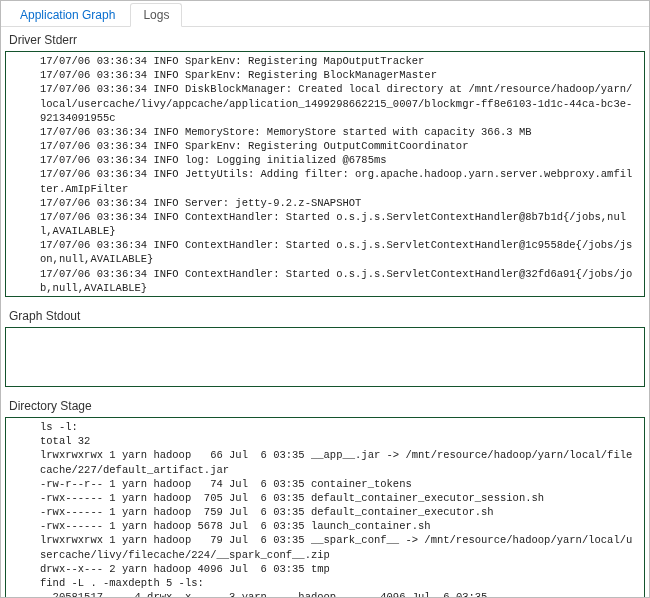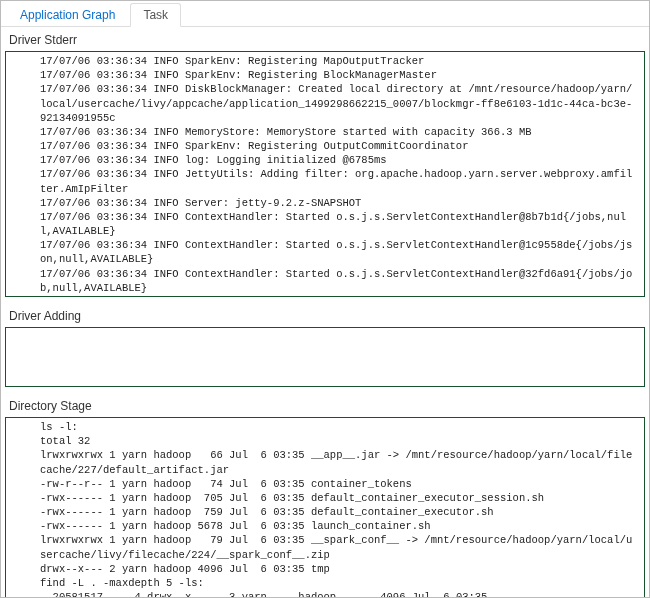--- a/index.html
+++ b/index.html
@@ -72,21 +72,21 @@
     padding: 2px 6px;
     color: #222;
   }
 </style>
 </head>
 <body>
 <div class="page">
 
   <div class="tabs">
     <div class="tab">Application Graph</div>
-    <div class="tab active">Task</div>
+    <div class="tab active">Logs</div>
   </div>
 
   <div class="section-title">Driver Stderr</div>
   <div class="log-box box-stderr">
     <div class="log-content">17/07/06 03:36:34 INFO SparkEnv: Registering MapOutputTracker
 17/07/06 03:36:34 INFO SparkEnv: Registering BlockManagerMaster
 17/07/06 03:36:34 INFO DiskBlockManager: Created local directory at /mnt/resource/hadoop/yarn/local/usercache/livy/appcache/application_1499298662215_0007/blockmgr-ff8e6103-1d1c-44ca-bc3e-92134091955c
 17/07/06 03:36:34 INFO MemoryStore: MemoryStore started with capacity 366.3 MB
 17/07/06 03:36:34 INFO SparkEnv: Registering OutputCommitCoordinator
 17/07/06 03:36:34 INFO log: Logging initialized @6785ms
@@ -97,21 +97,21 @@
 17/07/06 03:36:34 INFO ContextHandler: Started o.s.j.s.ServletContextHandler@32fd6a91{/jobs/job,null,AVAILABLE}
 17/07/06 03:36:34 INFO ContextHandler: Started o.s.j.s.ServletContextHandler@9af2b1{/jobs/job/json,null,AVAILABLE}
 17/07/06 03:36:34 INFO ContextHandler: Started o.s.j.s.ServletContextHandler@5b92222c{/stages,null,AVAILABLE}
 17/07/06 03:36:34 INFO ContextHandler: Started o.s.j.s.ServletContextHandler@6d77c228{/stages/json,null,AVAILABLE}
 17/07/06 03:36:34 INFO ContextHandler: Started o.s.j.s.ServletContextHandler@348784f5{/stages/stage,null,AVAILABLE}
 17/07/06 03:36:34 INFO ContextHandler: Started o.s.j.s.ServletContextHandler@e3dff7ae{/stages/stage/json,null,AVAILABLE}
 17/07/06 03:36:34 INFO ContextHandler: Started o.s.j.s.ServletContextHandler@29163abb{/stages/pool,null,AVAILABLE}
 17/07/06 03:36:34 INFO ContextHandler: Started</div>
   </div>
 
-  <div class="section-title">Driver Adding</div>
+  <div class="section-title">Graph Stdout</div>
   <div class="log-box box-stdout">
     <div class="log-content"></div>
   </div>
 
   <div class="section-title">Directory Stage</div>
   <div class="log-box box-dir">
     <div class="log-content">ls -l:
 total 32
 lrwxrwxrwx 1 yarn hadoop   66 Jul  6 03:35 __app__.jar -&gt; /mnt/resource/hadoop/yarn/local/filecache/227/default_artifact.jar
 -rw-r--r-- 1 yarn hadoop   74 Jul  6 03:35 container_tokens

